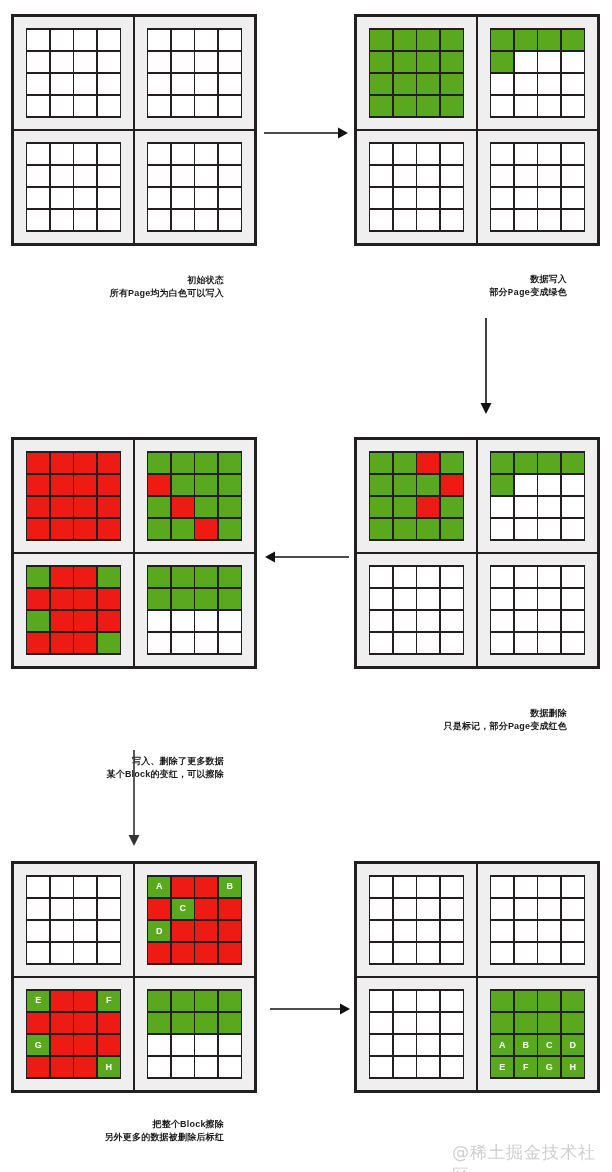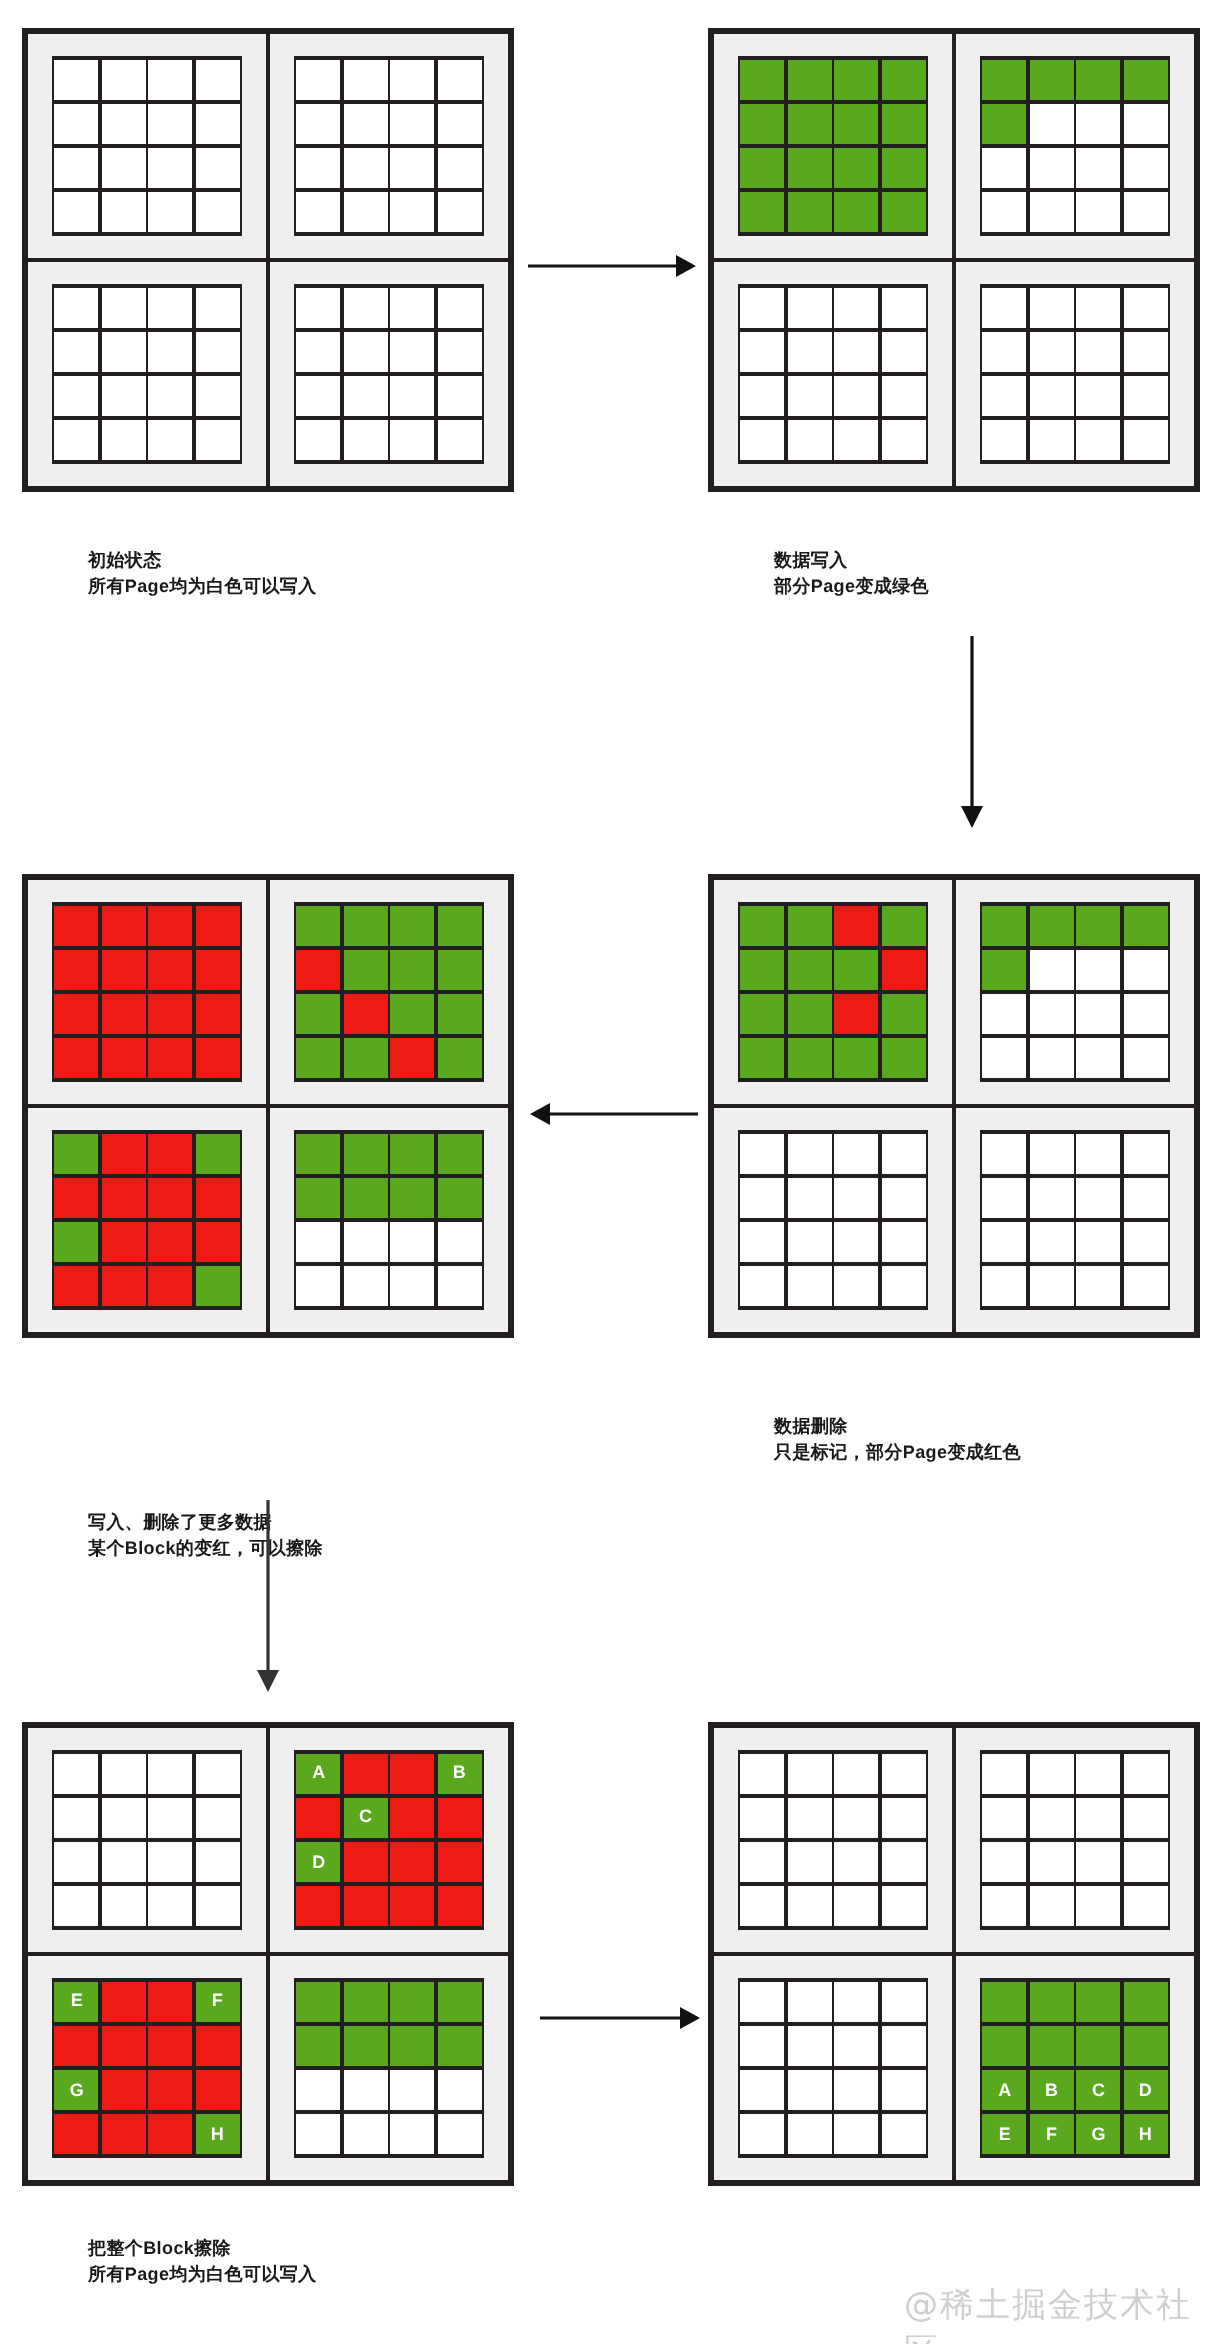--- a/index.html
+++ b/index.html
@@ -52,21 +52,21 @@
     line-height:1;
     user-select:none;
   }
   .cell.g{background:#5aa81e;}
   .cell.r{background:#ee1b14;}
   .cell.w{background:#ffffff;}
 
   
   .caption{
     position:absolute;
-    text-align:left;
+    text-align:right;
     font-size:9px;
     line-height:1.45;
     color:#1a1a1a;
     font-weight:bold;
     white-space:pre-line;
     letter-spacing:.2px;
   }
 
   
   .arrow{position:absolute;}
@@ -247,21 +247,21 @@
           <div class="cell w"></div>
           <div class="cell w"></div>
           <div class="cell w"></div>
           <div class="cell w"></div>
           <div class="cell w"></div>
           <div class="cell w"></div>
           <div class="cell w"></div>
         </div>
       </div>
     </div>
-  <div class="caption" style="left:387px;top:274px;width:180px;">数据写入
+  <div class="caption" style="left:387px;top:274px;width:180px;font-family:Liberation Mono, monospace;">数据写入
 部分Page变成绿色</div>
 
   <div class="panel" style="left:354px;top:437px;width:246px;height:232px;">
       <div class="block">
         <div class="grid">
           <div class="cell g"></div>
           <div class="cell g"></div>
           <div class="cell r"></div>
           <div class="cell g"></div>
           <div class="cell g"></div>
@@ -503,21 +503,21 @@
           <div class="cell w"></div>
           <div class="cell w"></div>
           <div class="cell w"></div>
           <div class="cell w"></div>
           <div class="cell w"></div>
           <div class="cell w"></div>
         </div>
       </div>
     </div>
   <div class="caption" style="left:44px;top:1118px;width:180px;">把整个Block擦除
-所有Page均为白色可以写入</div>
+另外更多的数据被删除后标红</div>
 
   <div class="panel" style="left:354px;top:861px;width:246px;height:232px;">
       <div class="block">
         <div class="grid">
           <div class="cell w"></div>
           <div class="cell w"></div>
           <div class="cell w"></div>
           <div class="cell w"></div>
           <div class="cell w"></div>
           <div class="cell w"></div>

